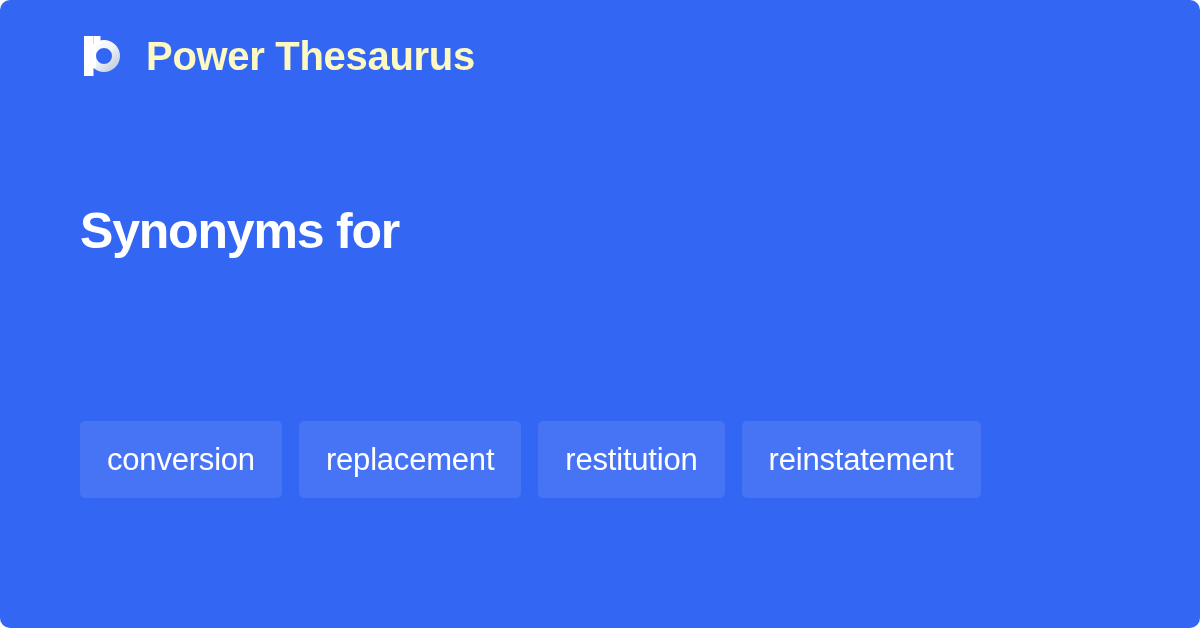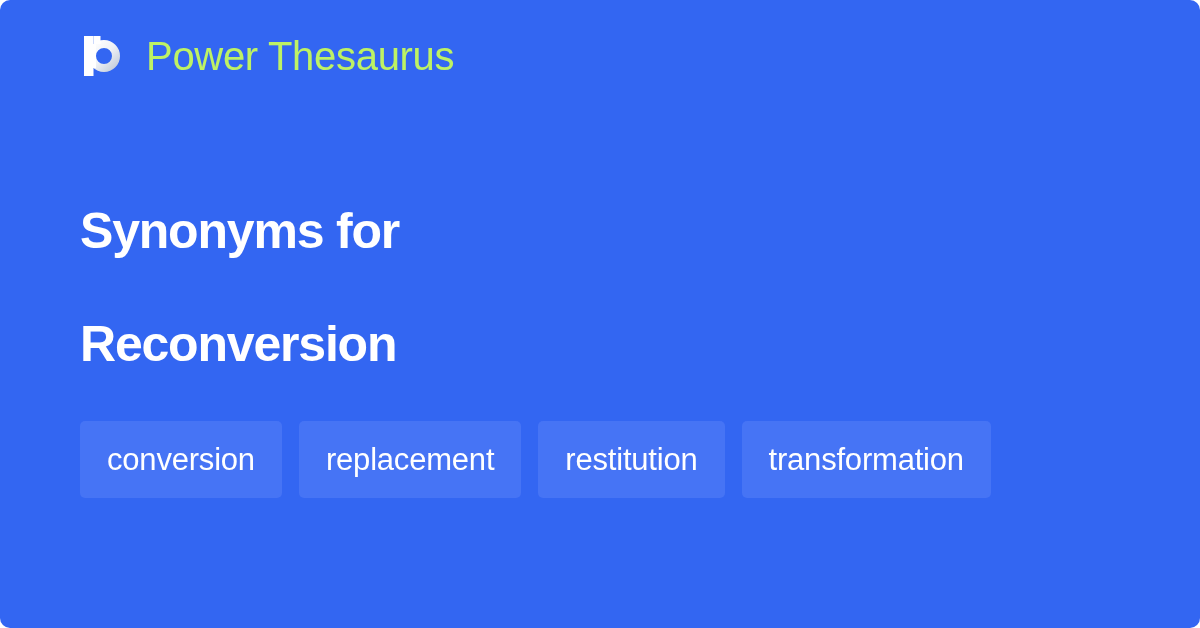--- a/index.html
+++ b/index.html
@@ -34,22 +34,22 @@
   .brand-logo {
     width: 48px;
     height: 48px;
     display: block;
     flex: 0 0 auto;
   }
 
   .brand-name {
     font-size: 40px;
     line-height: 1;
-    font-weight: 400;
-    color: #bef264;
+    font-weight: 700;
+    color: #fef9c3;
     letter-spacing: -0.3px;
     white-space: nowrap;
     text-transform: capitalize;
   }
 
   
   .headline {
     position: absolute;
     left: 80px;
     top: 141px;
@@ -117,23 +117,22 @@
 
       <rect x="13.5" y="4" width="7" height="8" fill="#ffffff"></rect>
 
       <rect x="10" y="12" width="6" height="24" fill="#ffffff"></rect>
     </svg>
     <span class="brand-name">power thesaurus</span>
   </div>
 
   <h1 class="headline">
     <span class="headline-line">Synonyms for</span>
-    <span class="headline-line">Reconversion</span>
   </h1>
 
   <div class="chips">
     <span class="chip">conversion</span>
     <span class="chip">replacement</span>
     <span class="chip">restitution</span>
-    <span class="chip">transformation</span>
+    <span class="chip">reinstatement</span>
   </div>
 
 </div>
 
 </body></html>

